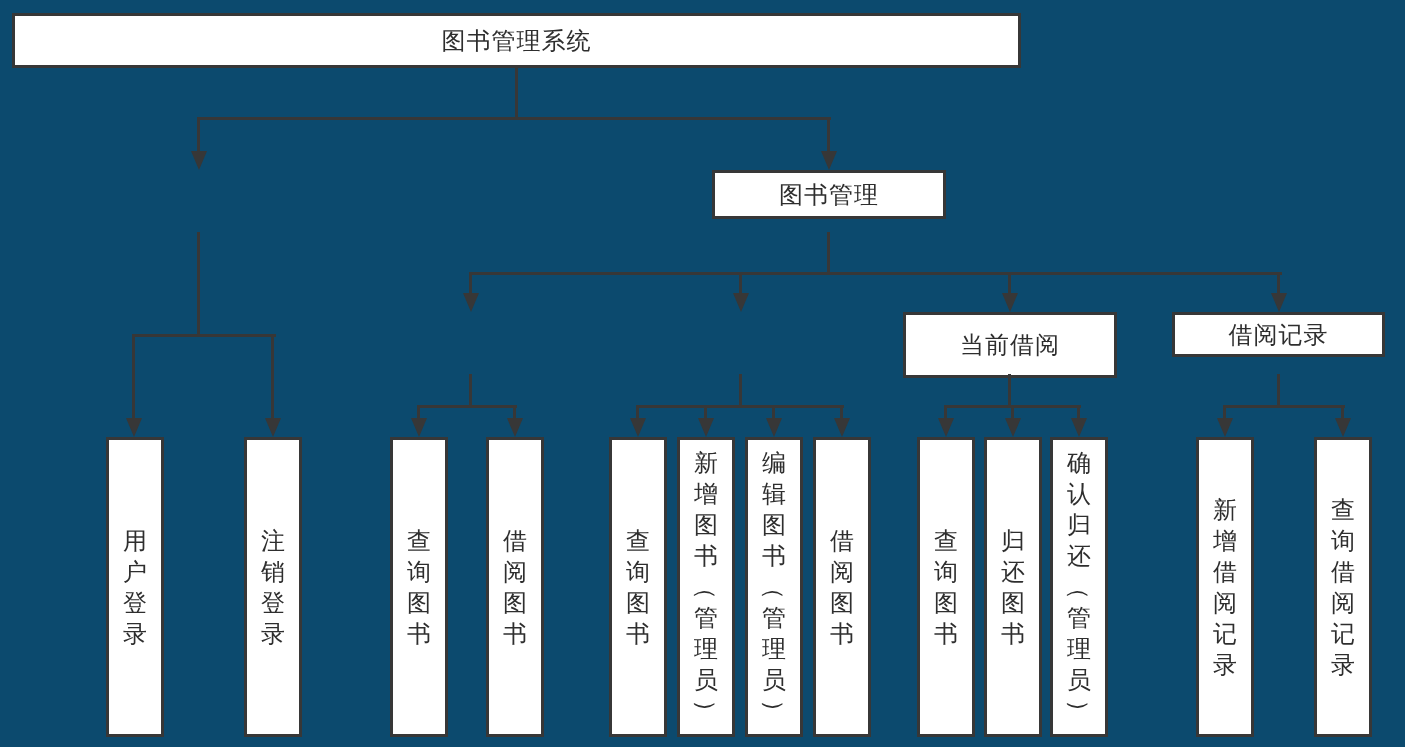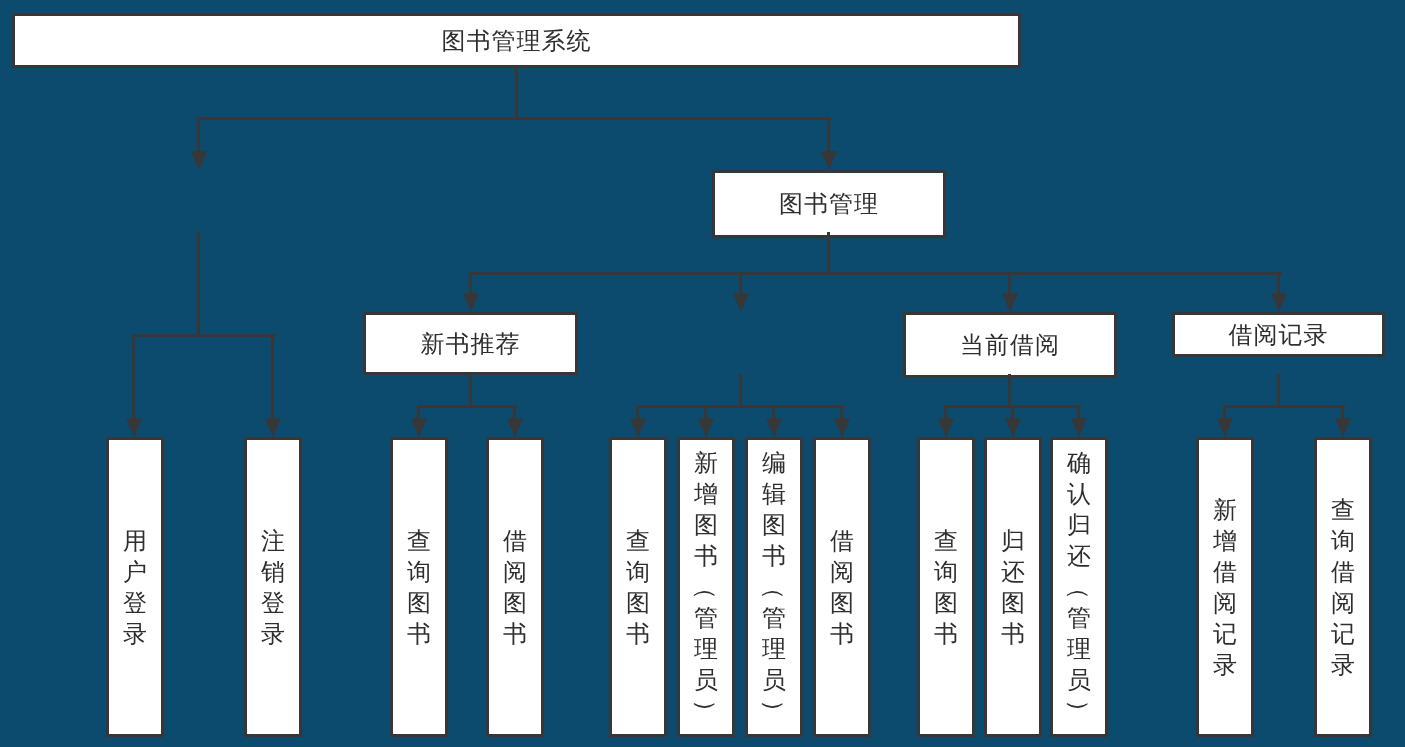--- a/index.html
+++ b/index.html
@@ -27,23 +27,22 @@
     white-space:nowrap;z-index:5;
   }
 </style>
 </head>
 <body>
 
 <div class="canvas">
 
   <div class="box h" style="left:12px;top:13px;width:1009px;height:55px">图书管理系统</div>
 
-  <div class="box h" style="left:712px;top:170px;width:234px;height:68px">图书管理</div>
-
-  <div class="box h" style="left:363px;top:312px;width:215px;height:63px">新书推荐</div>
+  <div class="box h" style="left:712px;top:170px;width:234px;height:49px">图书管理</div>
+
   <div class="box h" style="left:903px;top:312px;width:214px;height:66px">当前借阅</div>
   <div class="box h" style="left:1172px;top:312px;width:213px;height:45px">借阅记录</div>
 
   <div class="box v" style="left:106px;top:437px;width:58px;height:300px">
       <span class="vchar">用</span>
       <span class="vchar">户</span>
       <span class="vchar">登</span>
       <span class="vchar">录</span>
     </div>
   <div class="box v" style="left:244px;top:437px;width:58px;height:300px">

